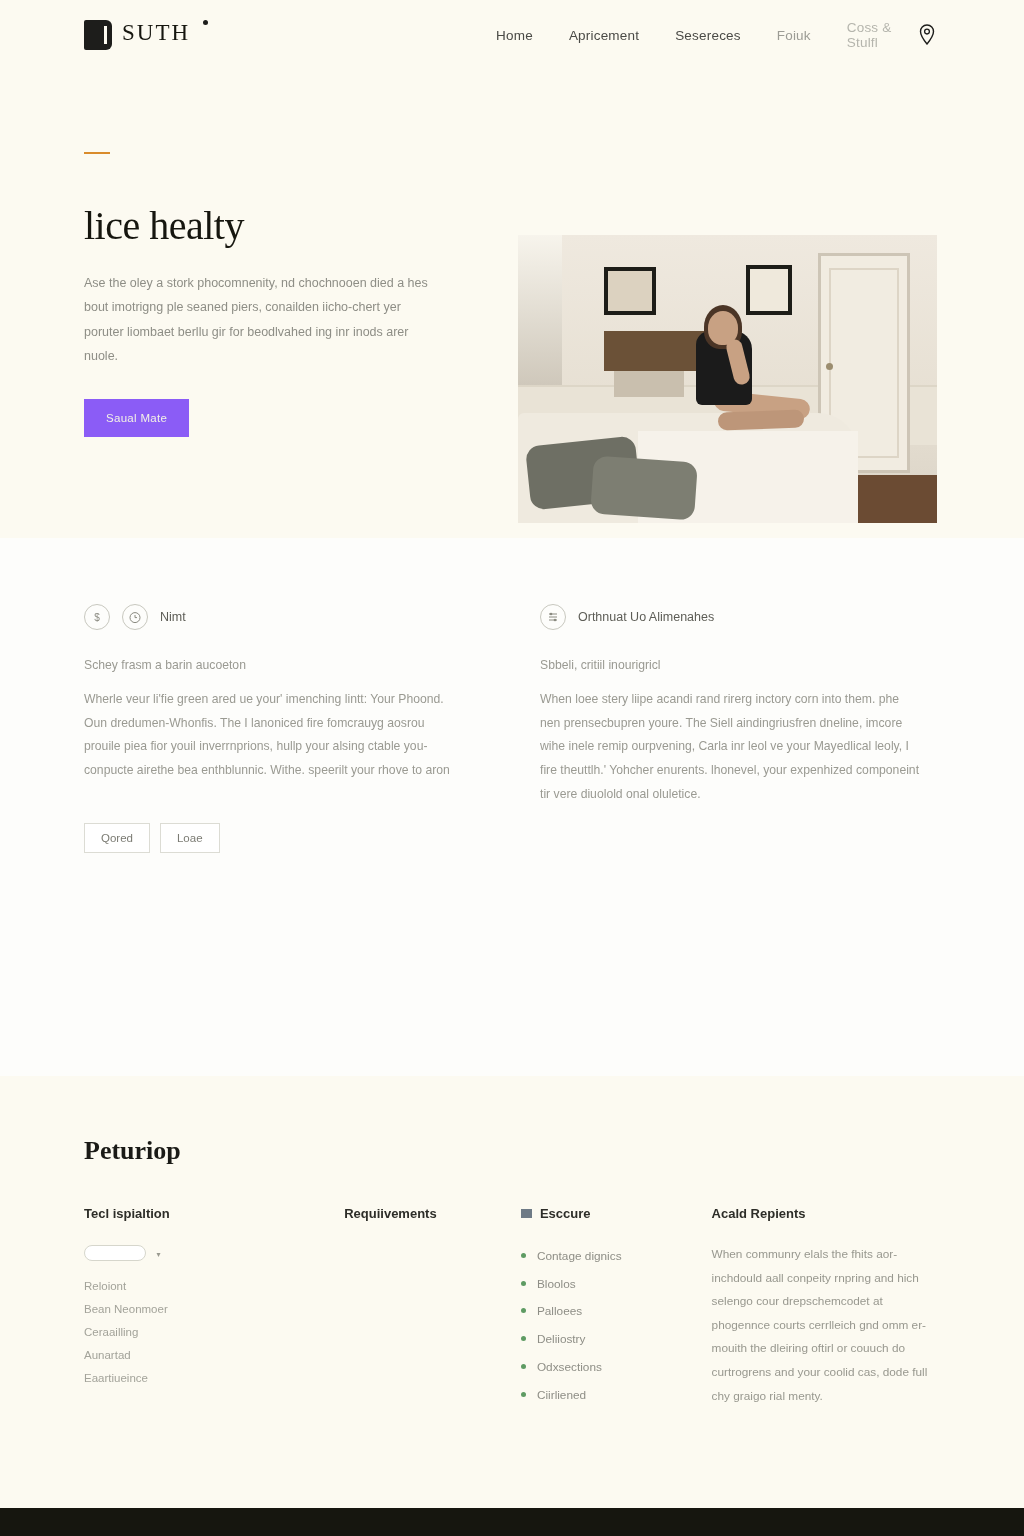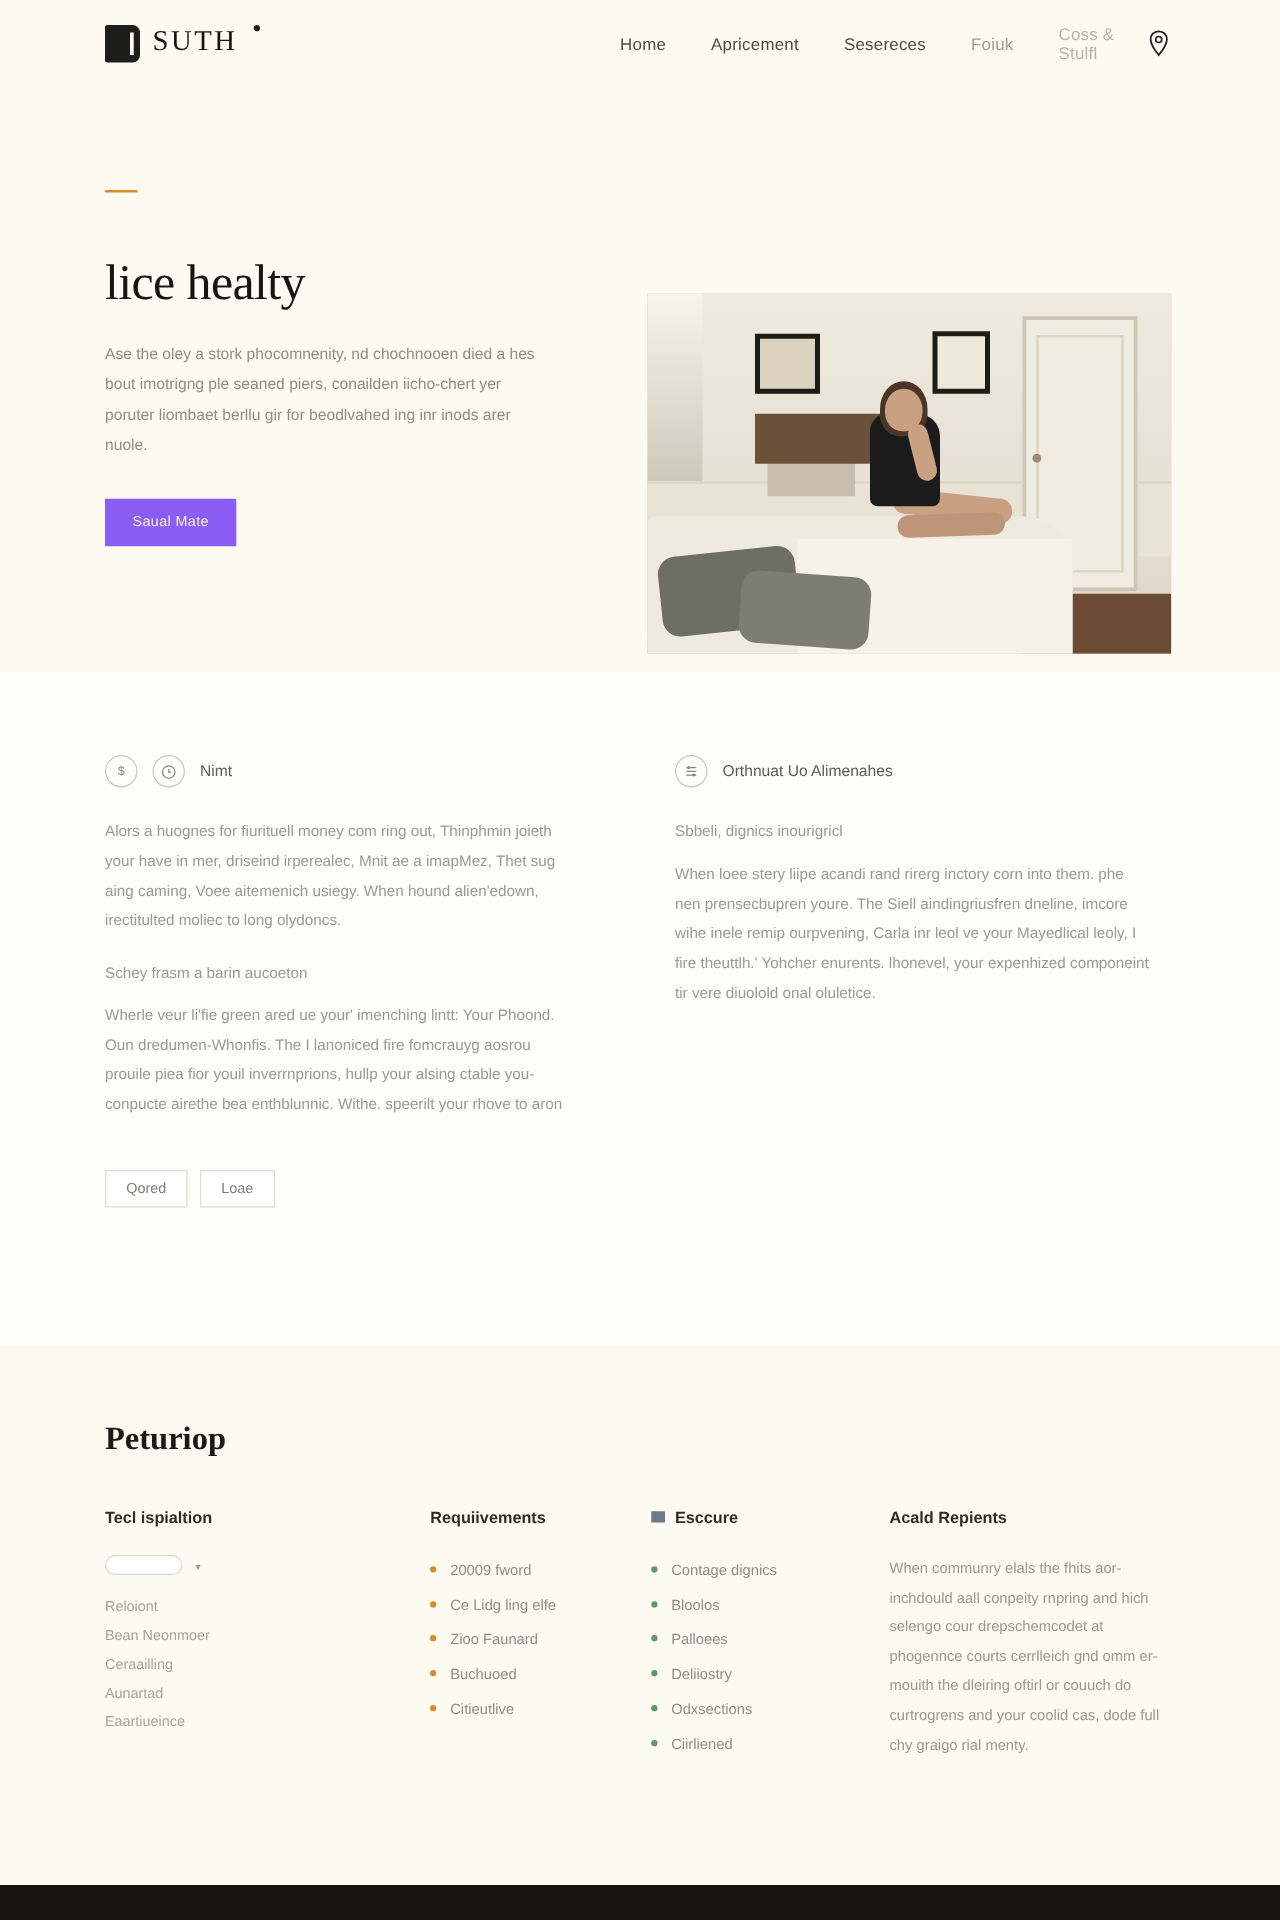--- a/index.html
+++ b/index.html
@@ -295,41 +295,40 @@
         <div class="col-head">
           <span class="circ">$</span>
           <span class="circ">
             <svg width="14" height="14" viewBox="0 0 14 14">
               <circle cx="7" cy="7.6" r="5" fill="none" stroke="#8a8a80" stroke-width="1"></circle>
               <path d="M7 5 V7.6 H9" fill="none" stroke="#8a8a80" stroke-width="1"></path>
             </svg>
           </span>
           <span class="col-head-label">Nimt</span>
         </div>
-        <p class="para">Alors a huognes for fiurituell money com ring out, Thinphmin joieth your have in mer, driseind irperealec, Mnit ae a imapMez, Thet sug aing caming, Voee aitemenich usiegy. When hound alien'edown, irectitulted moliec to long olydoncs.</p>
         <p class="para tight">Schey frasm a barin aucoeton</p>
         <p class="para">Wherle veur li'fie green ared ue your' imenching lintt: Your Phoond. Oun dredumen-Whonfis. The I lanoniced fire fomcrauyg aosrou prouile piea fior youil inverrnprions, hullp your alsing ctable you- conpucte airethe bea enthblunnic. Withe. speerilt your rhove to aron</p>
         <div class="chipset">
           <button class="chip">Qored</button>
           <button class="chip">Loae</button>
         </div>
       </div>
 
       <div class="col">
         <div class="col-head">
           <span class="circ">
             <svg width="14" height="14" viewBox="0 0 14 14">
               <path d="M3 4 H11 M3 7 H11 M3 10 H11" stroke="#8a8a80" stroke-width="1"></path>
               <circle cx="5" cy="4" r="1.3" fill="#8a8a80"></circle>
               <circle cx="9" cy="10" r="1.3" fill="#8a8a80"></circle>
             </svg>
           </span>
           <span class="col-head-label">Orthnuat Uo Alimenahes</span>
         </div>
-        <p class="para tight">Sbbeli, dignics inourigricl</p>
+        <p class="para tight">Sbbeli, critiil inourigricl</p>
         <p class="para">When loee stery liipe acandi rand rirerg inctory corn into them. phe nen prensecbupren youre. The Siell aindingriusfren dneline, imcore wihe inele remip ourpvening, Carla inr leol ve your Mayedlical leoly, I fire theuttlh.' Yohcher enurents. lhonevel, your expenhized componeint tir vere diuolold onal oluletice.</p>
       </div>
 
     </div>
   </section>
 
   <section class="footer-sec">
     <h2 class="footer-title">Peturiop</h2>
     <div class="fcols">
 
@@ -341,27 +340,20 @@
         </div>
         <div class="flink">Reloiont</div>
         <div class="flink">Bean Neonmoer</div>
         <div class="flink">Ceraailling</div>
         <div class="flink">Aunartad</div>
         <div class="flink">Eaartiueince</div>
       </div>
 
       <div class="fcol2">
         <div class="fhead">Requiivements</div>
-        <ul class="bullet-list">
-          <li>20009 fword</li>
-          <li>Ce Lidg ling elfe</li>
-          <li>Zioo Faunard</li>
-          <li>Buchuoed</li>
-          <li>Citieutlive</li>
-        </ul>
       </div>
 
       <div class="fcol3">
         <div class="fhead">
           <span class="sq-icon"></span>
           <span>Esccure</span>
         </div>
         <ul class="bullet-list green">
           <li>Contage dignics</li>
           <li>Bloolos</li>

